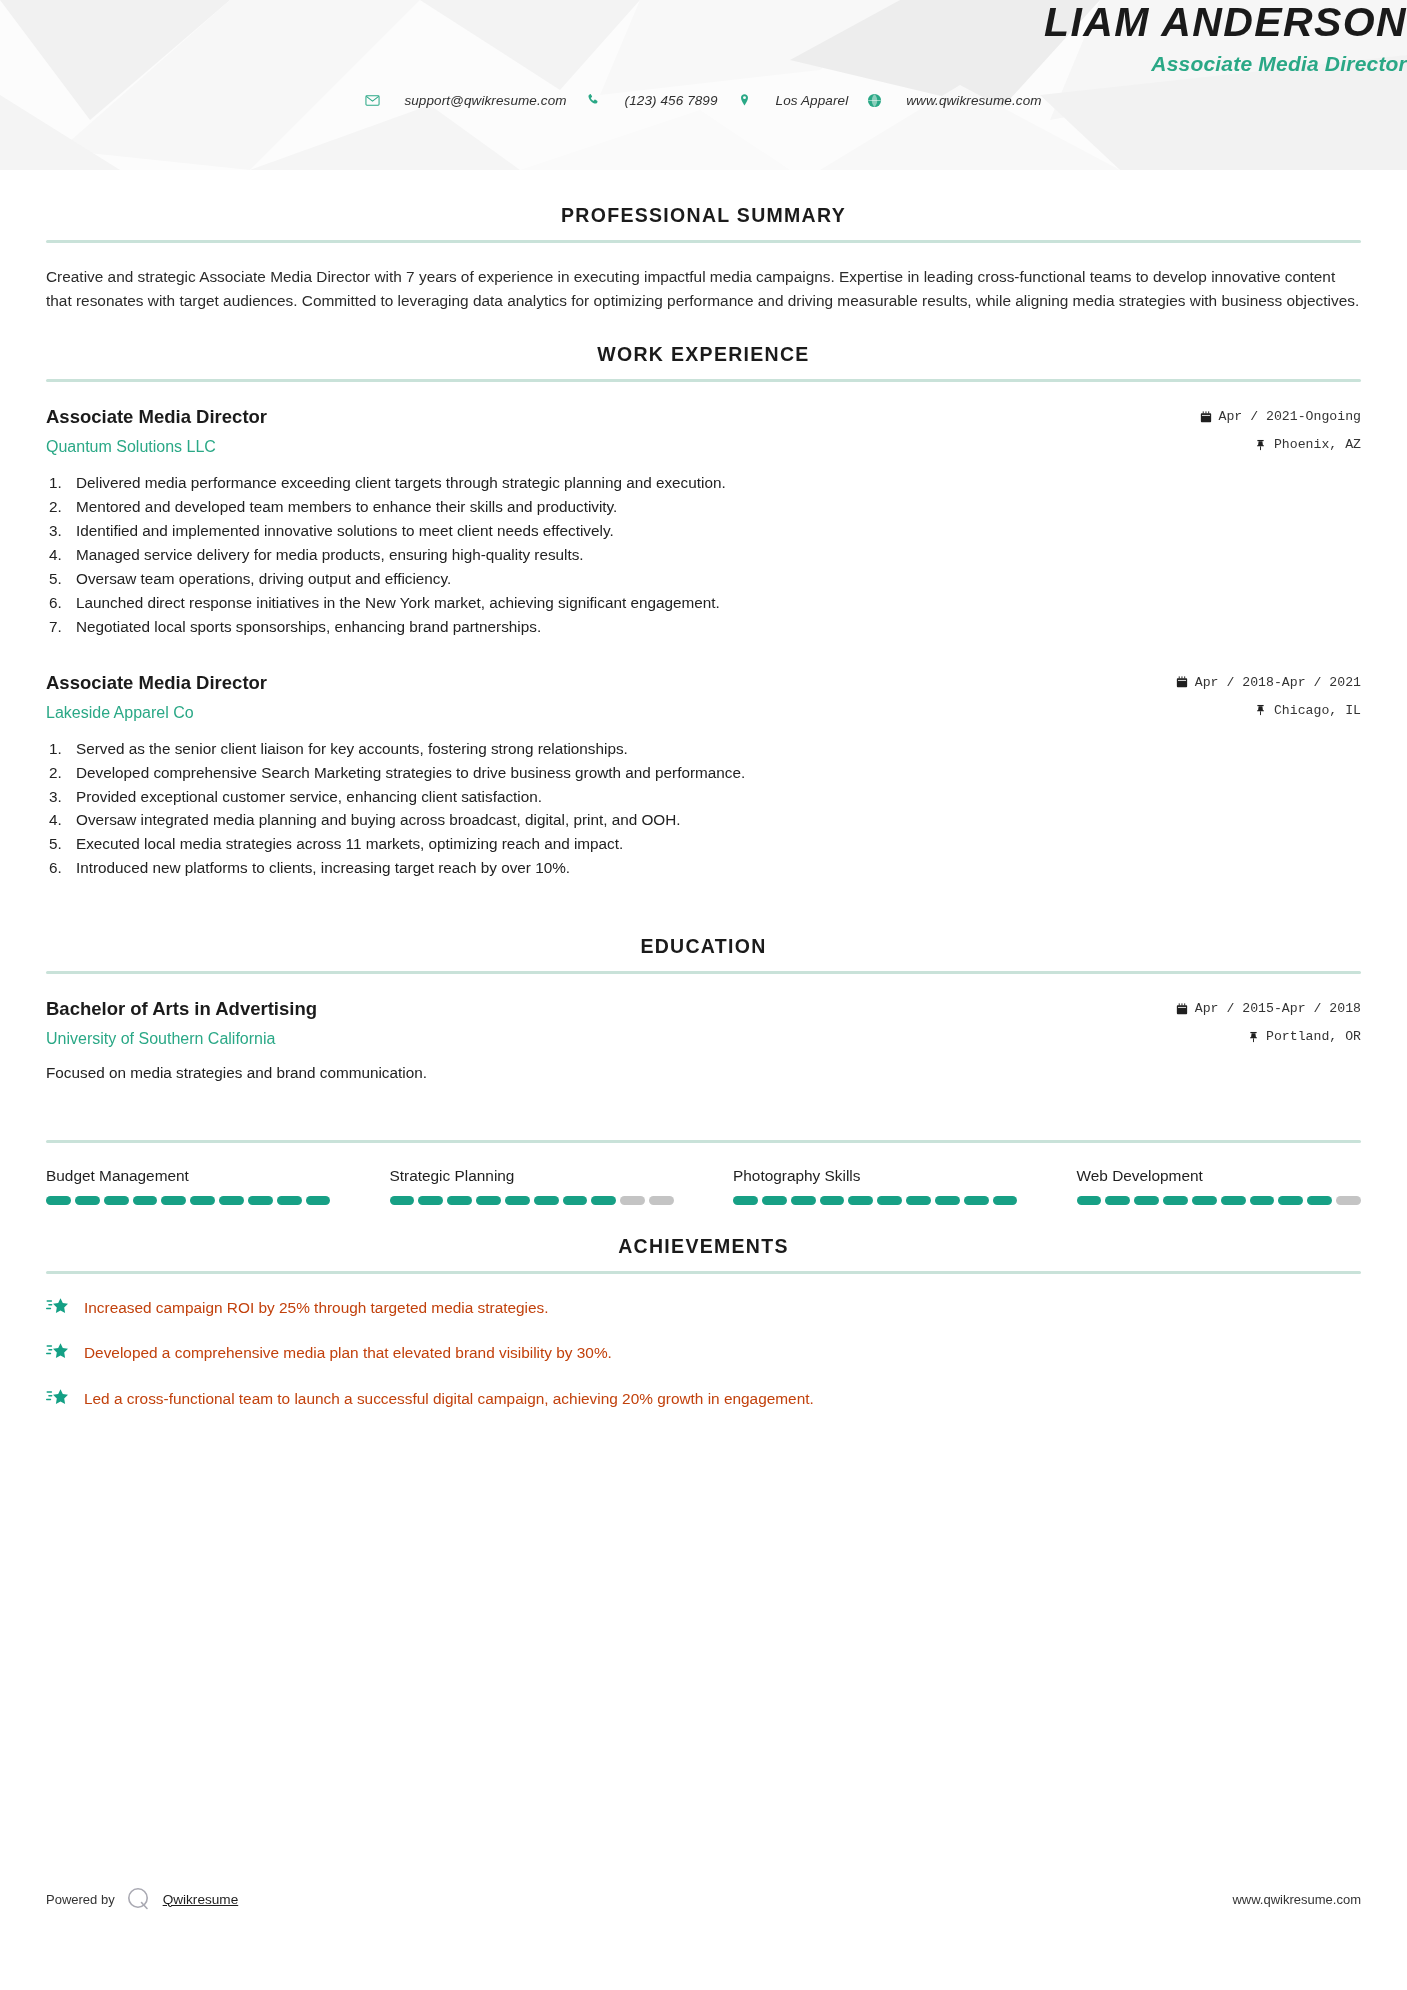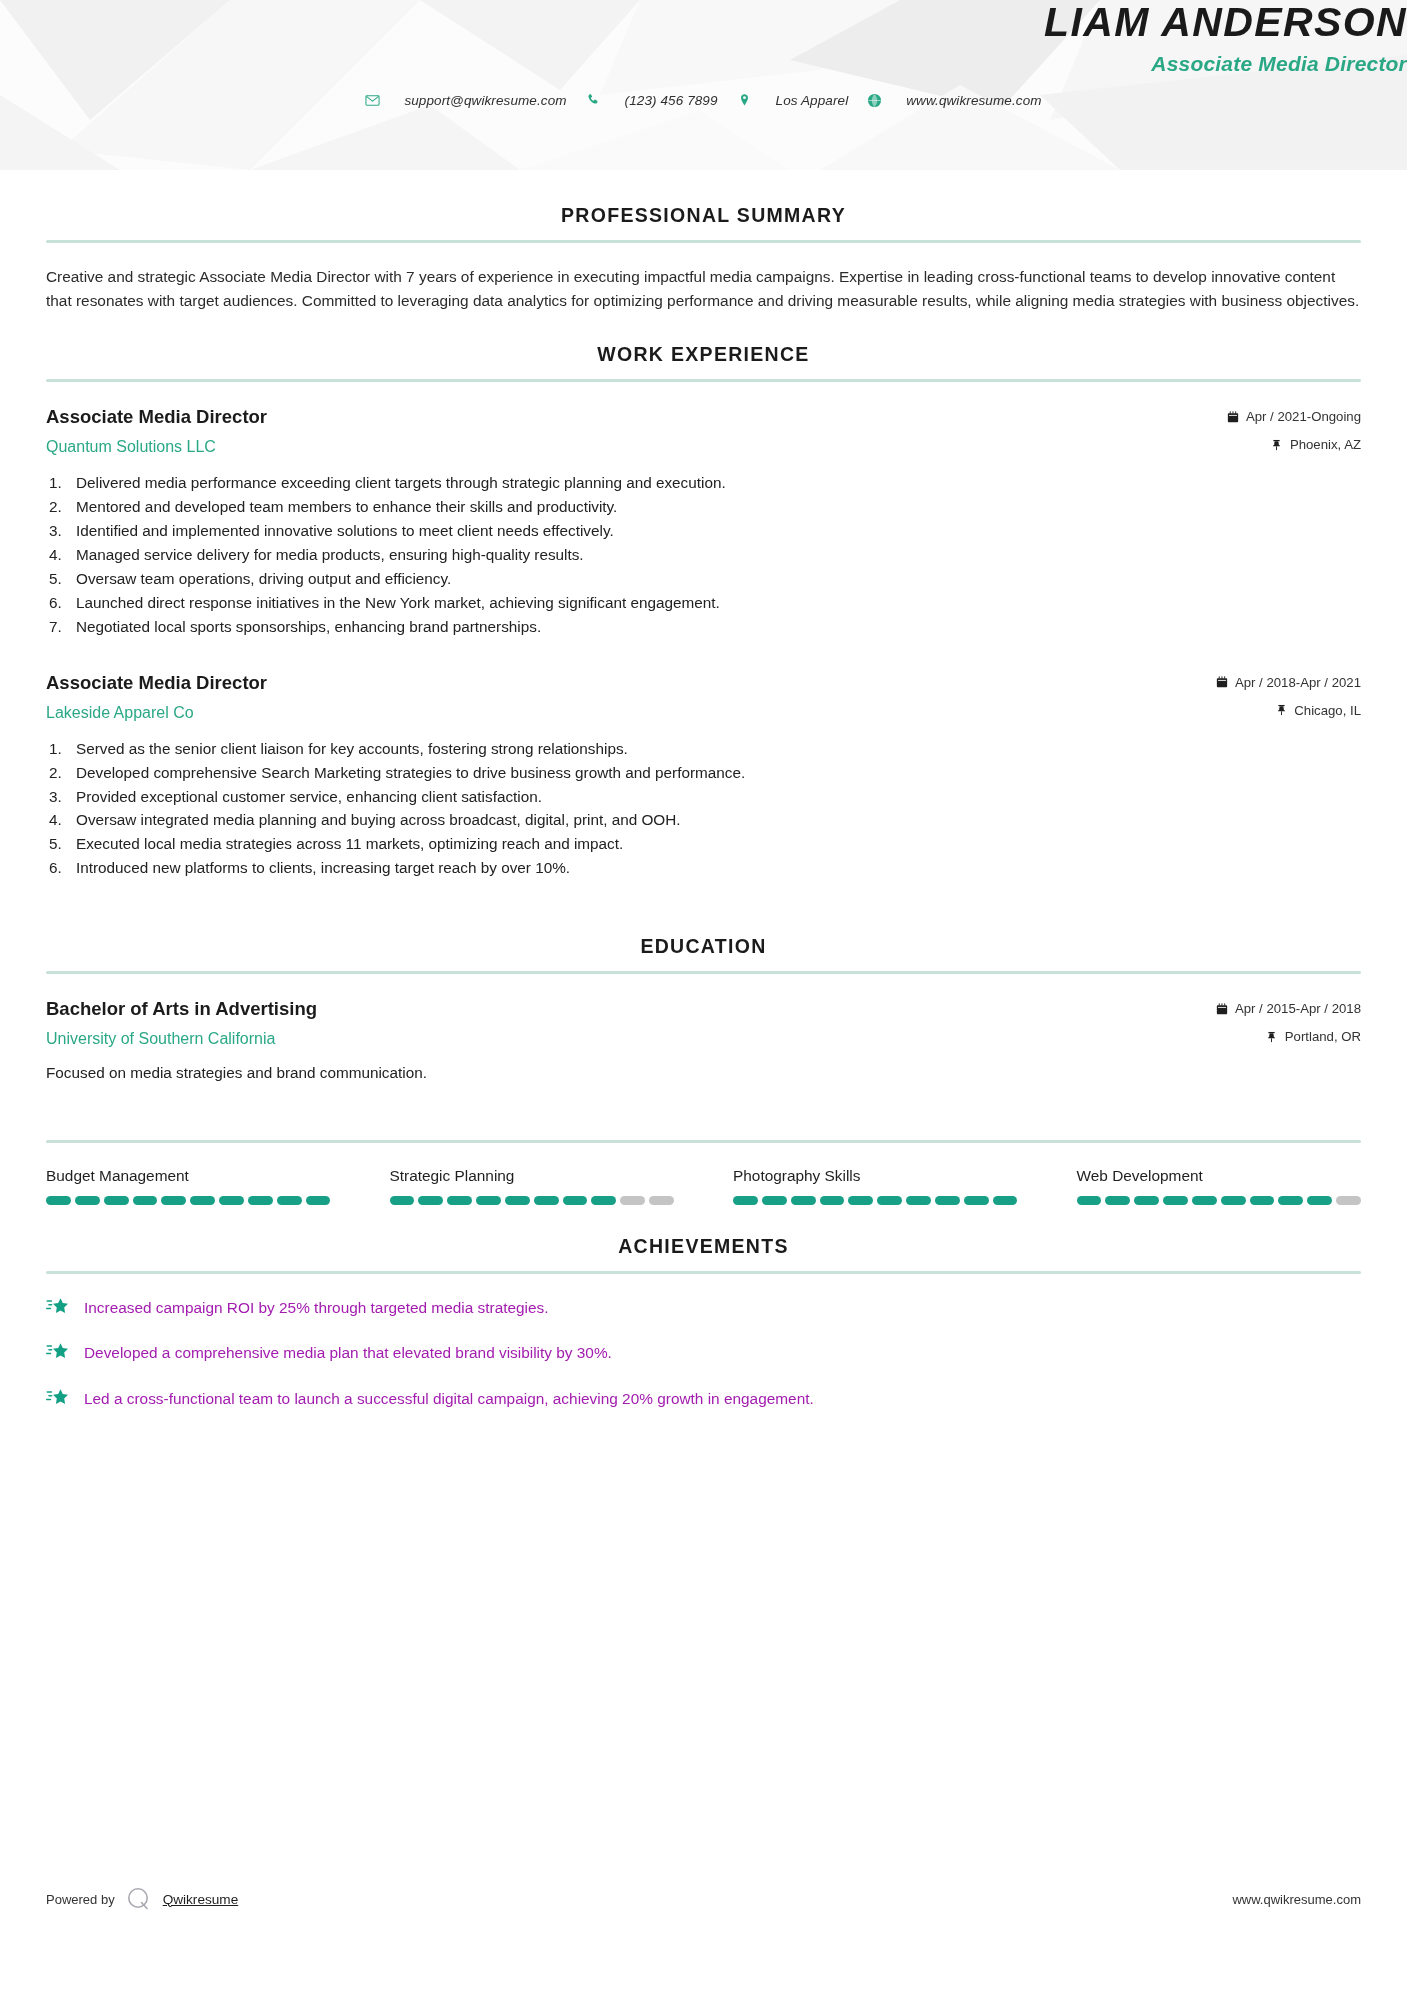--- a/index.html
+++ b/index.html
@@ -112,20 +112,21 @@
   .entry-head {
     display: flex;
     justify-content: space-between;
     align-items: flex-start;
   }
   .entry-left { flex: 1 1 auto; min-width: 0; }
   .entry-right {
     flex: 0 0 auto;
     text-align: center;
     padding-top: 4px;
+    font-family: Liberation Mono, monospace;
   }
   .entry-title {
     font-size: 18.5px;
     font-weight: bold;
     color: #1b1b1b;
     line-height: 1.3;
   }
   .entry-org {
     font-size: 16px;
     color: #2aa886;
@@ -215,21 +216,21 @@
   }
   .ach-icon {
     flex: 0 0 auto;
     width: 24px;
     height: 22px;
     margin-top: 1px;
     color: #14a085;
   }
   .ach-text {
     font-size: 15.4px;
-    color: #a21caf;
+    color: #c2410c;
     line-height: 1.45;
     padding-top: 1px;
   }
 
   
   .footer {
     position: absolute;
     left: 46px;
     right: 46px;
     bottom: 78px;

